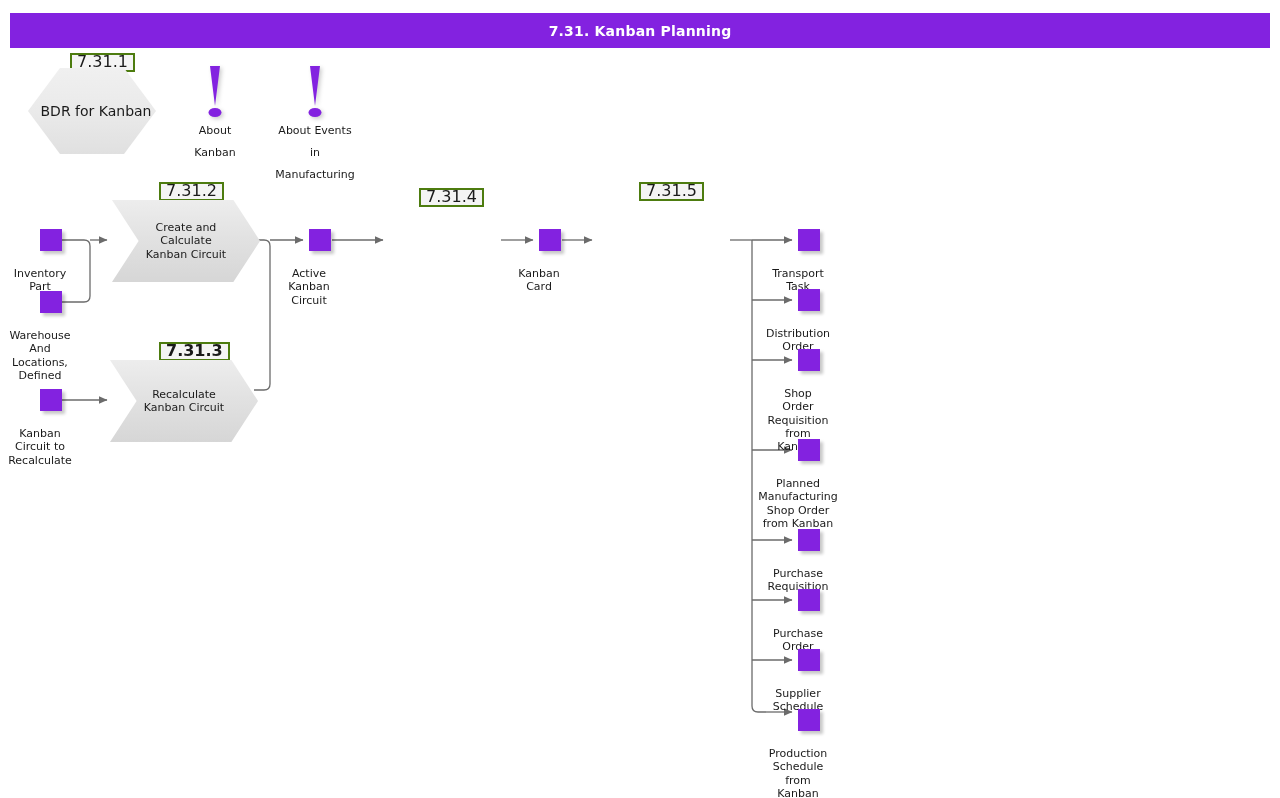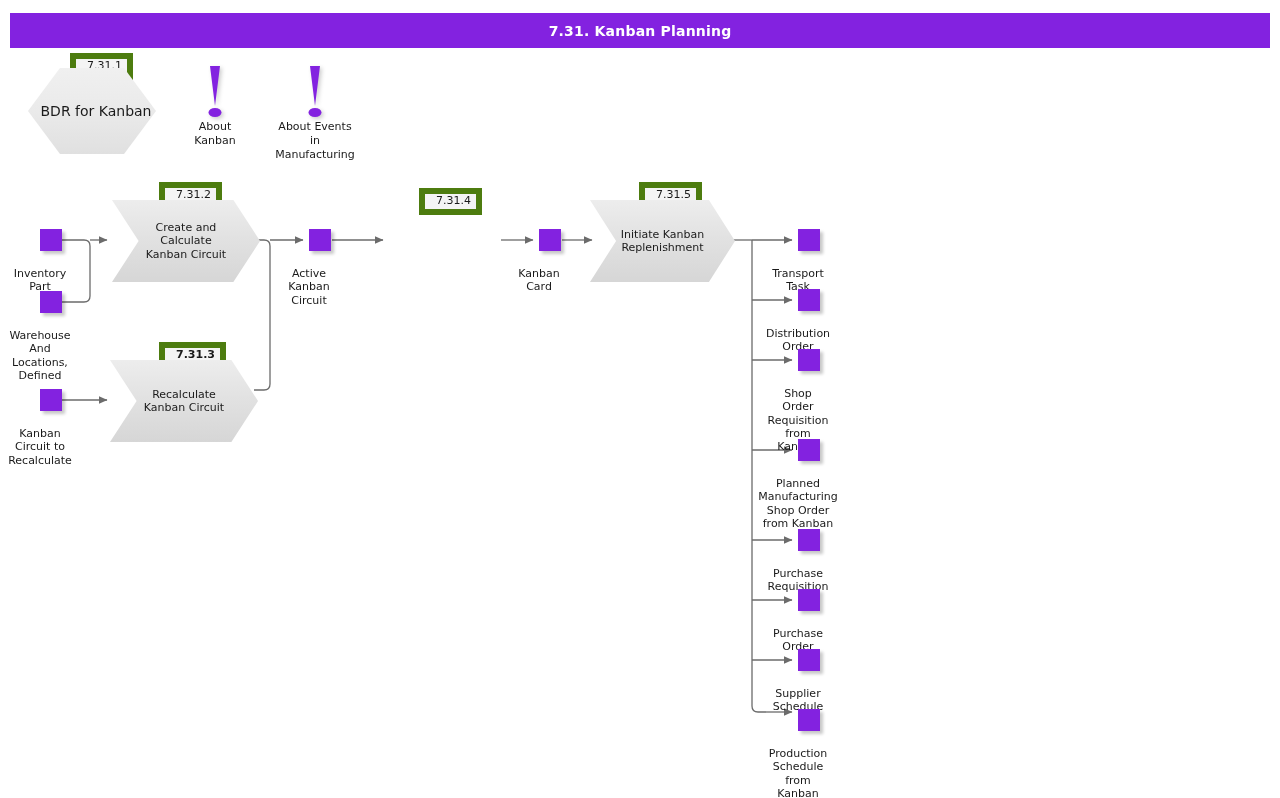--- a/index.html
+++ b/index.html
@@ -43,22 +43,22 @@
     -webkit-clip-path:polygon(0 0, 82% 0, 100% 50%, 82% 100%, 0 100%, 18% 50%);
     clip-path:polygon(0 0, 82% 0, 100% 50%, 82% 100%, 0 100%, 18% 50%);
     filter:drop-shadow(3px 3px 3px rgba(0,0,0,.20));
   }
   .proc .ptext{
     position:absolute;left:18%;top:0;width:64%;height:100%;
     display:flex;align-items:center;justify-content:center;text-align:center;
     font-size:11px;line-height:13.3px;white-space:pre-line;color:#1a1a1a;
   }
   .tag{
-    position:absolute;background:#f4f4f4;border:6px solid #4d7c0f;
-    font-size:11px;line-height:12px;padding:1px 5px 2px 11px;color:#1a1a1a;
+    position:absolute;background:#f4f4f4;border:2px solid #4d7c0f;
+    font-size:16px;line-height:12px;padding:1px 5px 2px 5px;color:#1a1a1a;
     white-space:nowrap;
   }
 
   
   .hexwrap{position:absolute;}
   .hexwrap .hex{
     position:absolute;left:0;top:0;width:100%;height:100%;
     background:linear-gradient(180deg,#f0f0f0 0%,#eaeaea 50%,#e0e0e0 100%);
     -webkit-clip-path:polygon(25% 0,75% 0,100% 50%,75% 100%,25% 100%,0 50%);
     clip-path:polygon(25% 0,75% 0,100% 50%,75% 100%,25% 100%,0 50%);
@@ -79,21 +79,21 @@
     border-top:40px solid #8322e0;
     filter:drop-shadow(2px 2px 2px rgba(0,0,0,.20));
   }
   .info .dot{
     position:absolute;left:50%;top:42px;transform:translateX(-50%);
     width:13px;height:9px;border-radius:50%;background:#8322e0;
     filter:drop-shadow(2px 2px 2px rgba(0,0,0,.20));
   }
   .info .cap{
     position:absolute;top:54px;left:50%;transform:translateX(-50%);
-    text-align:center;font-size:11px;line-height:14px;white-space:pre-line;
+    text-align:center;font-size:11px;line-height:22px;white-space:pre-line;
     color:#1a1a1a;
   }
 </style>
 </head>
 <body>
 
 <div id="canvas">
 
   <div class="header-bar">
     <span class="header-title">7.31. Kanban Planning</span>
@@ -202,25 +202,20 @@
 
   <div class="tag" style="left:419px;top:188px;">7.31.4</div>
 
   <div class="ent" style="left:539px;top:229px;">
     <div class="box"></div>
     <div class="cap">Kanban
 Card</div>
   </div>
 
   <div class="tag" style="left:639px;top:182px;">7.31.5</div>
-  <div class="proc" style="left:590px;top:200px;width:145px;height:82px;">
-    <div class="shape"></div>
-    <div class="ptext">Initiate Kanban
-Replenishment</div>
-  </div>
 
   <div class="ent" style="left:798px;top:229px;">
     <div class="box"></div>
     <div class="cap">Transport
 Task</div>
   </div>
 
   <div class="ent" style="left:798px;top:289px;">
     <div class="box"></div>
     <div class="cap">Distribution

